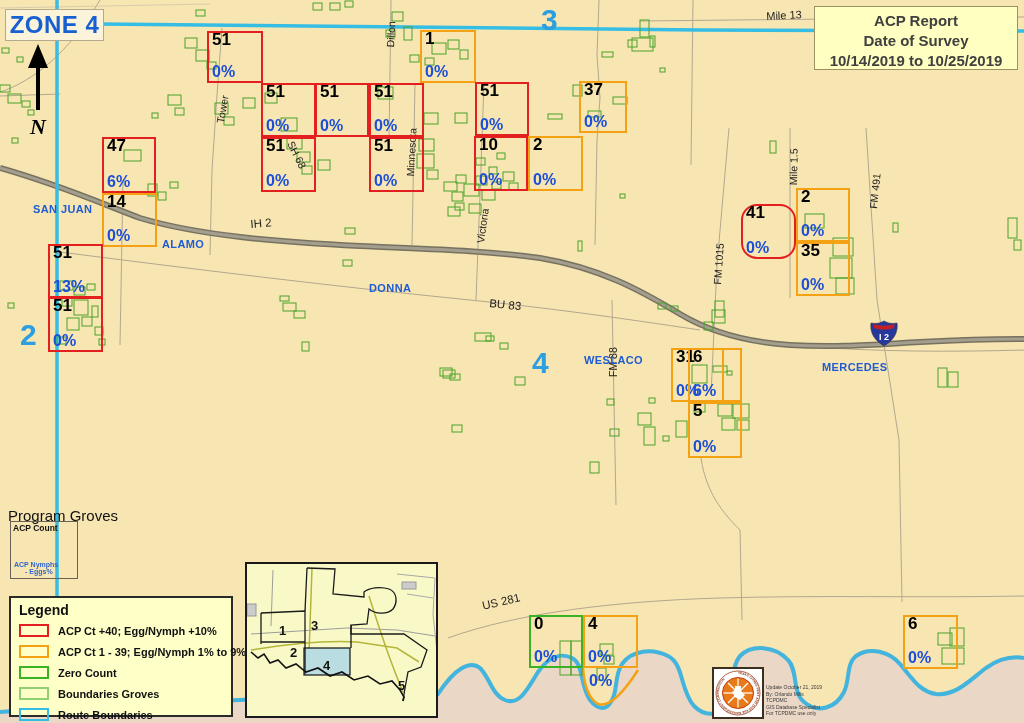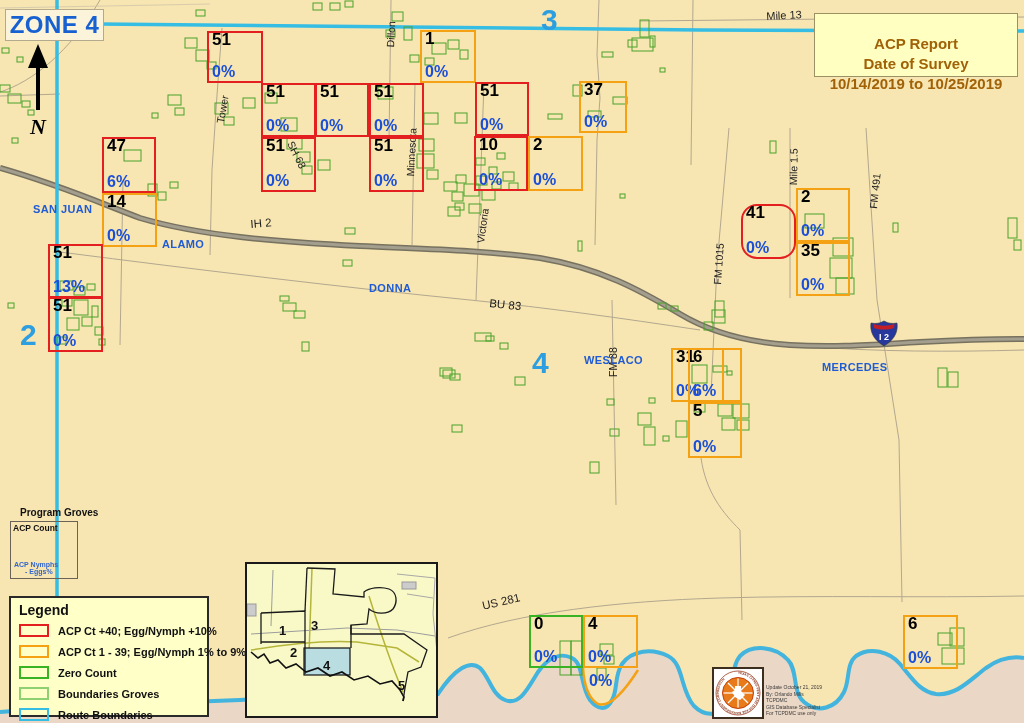--- a/index.html
+++ b/index.html
@@ -13,32 +13,32 @@
 
   .city{position:absolute;z-index:6;font-weight:bold;font-size:11px;color:#1f5bd4;letter-spacing:.4px;white-space:nowrap;}
   .road{position:absolute;z-index:4;font-size:10.5px;color:#1c1c1c;white-space:nowrap;transform-origin:0 0;}
   .zmark{position:absolute;z-index:6;font-weight:bold;font-size:30px;color:#2d9fe0;}
 
   #zone-title{position:absolute;left:5px;top:9px;width:97px;height:30px;z-index:10;
     background:#fbf3da;border:1px solid rgba(120,110,80,.55);display:flex;align-items:center;justify-content:center;
     color:#1660d2;font-weight:bold;font-size:24px;letter-spacing:.5px;}
   #north{position:absolute;left:24px;top:42px;z-index:6;}
 
-  #report-box{position:absolute;left:814px;top:13px;width:204px;height:64px;z-index:10;
-    background:#ffffc2;border:1px solid #9a9262;text-align:center;color:#a16207;
-    font-weight:bold;font-size:15px;line-height:20px;padding-top:20px;box-sizing:border-box;}
-
-  #program-groves-title{position:absolute;left:20px;top:507px;z-index:10;font-weight:bold;font-size:10px;color:#111;}
+  #report-box{position:absolute;left:814px;top:6px;width:204px;height:64px;z-index:10;
+    background:#ffffc2;border:1px solid #9a9262;text-align:center;color:#404040;
+    font-weight:bold;font-size:15px;line-height:20px;padding-top:4px;box-sizing:border-box;}
+
+  #program-groves-title{position:absolute;left:8px;top:507px;z-index:10;font-weight:normal;font-size:15px;color:#111;}
   #program-groves-box{position:absolute;left:10px;top:521px;width:68px;height:58px;z-index:10;
     border:1.5px solid #6b6257;box-sizing:border-box;}
   #program-groves-box .acp-count{position:absolute;top:1px;left:2px;font-weight:bold;font-size:8.5px;color:#111;}
   #program-groves-box .nymphs{position:absolute;bottom:10px;left:3px;font-weight:bold;font-size:7px;color:#3366cc;}
   #program-groves-box .eggs{position:absolute;bottom:3px;left:14px;font-weight:bold;font-size:7px;color:#3366cc;}
 
-  #legend{position:absolute;left:9px;top:596px;width:200px;height:121px;z-index:10;
+  #legend{position:absolute;left:9px;top:596px;width:224px;height:121px;z-index:10;
     background:#ffffc8;border:2px solid #2a2a2a;box-sizing:border-box;padding:4px 8px;}
   #legend .legend-title{font-weight:bold;font-size:14px;color:#111;margin-bottom:2px;}
   .legend-row{display:flex;align-items:center;margin:4px 0;height:17px;}
   .legend-swatch{width:30px;height:13px;border:2.2px solid #000;box-sizing:border-box;margin-right:9px;flex:none;}
   .legend-label{font-weight:bold;font-size:11px;color:#111;white-space:nowrap;}
 
   #inset{position:absolute;left:245px;top:562px;width:193px;height:156px;z-index:10;
     background:#f9f9c8;border:2px solid #1a1a1a;box-sizing:border-box;}
 
   #logo{position:absolute;left:712px;top:667px;width:52px;height:52px;z-index:10;

